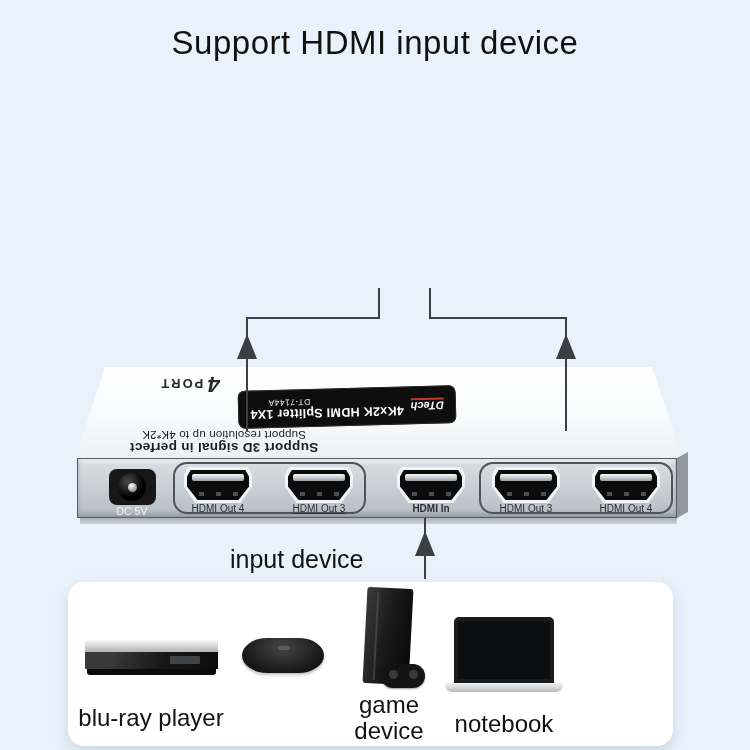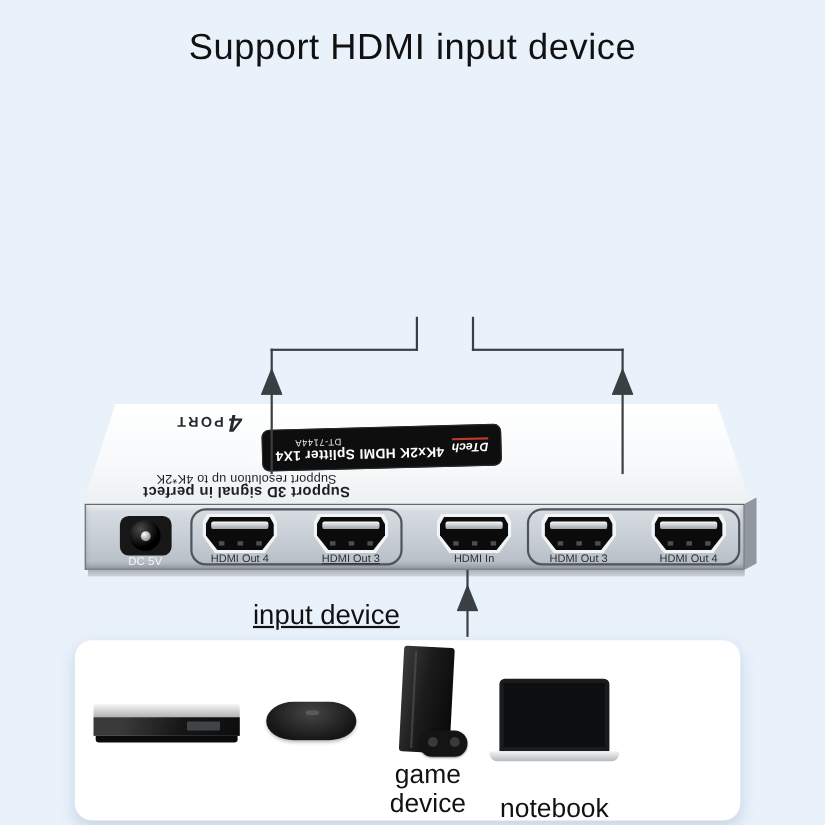--- a/index.html
+++ b/index.html
@@ -173,36 +173,36 @@
     <div class="hdmi" style="left:514px;">
       <div class="inner"></div>
         <div class="tongue"></div>
       <div class="pin" style="left:22%;"></div>
         <div class="pin" style="left:47%;"></div>
         <div class="pin" style="left:72%;"></div>
     </div>
 
     <div class="portlbl" style="left:95px;">HDMI Out 4</div>
     <div class="portlbl" style="left:196px;text-decoration:underline;">HDMI Out 3</div>
-    <div class="portlbl" style="left:308px;">HDMI In</div>
+    <div class="portlbl" style="left:308px;font-weight:bold;">HDMI In</div>
     <div class="portlbl" style="left:403px;">HDMI Out 3</div>
     <div class="portlbl" style="left:503px;">HDMI Out 4</div>
   </div>
   <div class="abs panel-shadow"></div>
 
   <div class="abs aline" style="left:378px;top:288px;width:2px;height:31px;"></div>
   <div class="abs aline" style="left:429px;top:288px;width:2px;height:31px;"></div>
   <div class="abs aline" style="left:246px;top:317px;width:134px;height:2px;"></div>
   <div class="abs aline" style="left:429px;top:317px;width:138px;height:2px;"></div>
   <div class="abs aline" style="left:246px;top:317px;width:2px;height:114px;"></div>
   <div class="abs aline" style="left:565px;top:317px;width:2px;height:114px;"></div>
   <div class="abs ahead" style="left:237px;top:334px;"></div>
   <div class="abs ahead" style="left:556px;top:334px;"></div>
 
-  <div class="abs section-lbl" style="left:230px;top:545px;width:160px;text-decoration:underline;">input device</div>
+  <div class="abs section-lbl" style="left:230px;top:545px;width:160px;">input device</div>
   <div class="abs aline" style="left:424px;top:518px;width:2px;height:61px;"></div>
   <div class="abs ahead" style="left:415px;top:531px;"></div>
 
   <div class="abs card card-bottom">
     <div class="abs bluray">
       <div class="top"></div>
       <div class="mid"></div>
       <div class="disp"></div>
       <div class="bot"></div>
     </div>
@@ -213,17 +213,18 @@
       <div class="slab"></div>
       <div class="seam"></div>
       <div class="pad"></div>
       <div class="stick" style="left:42px;top:82px;"></div>
       <div class="stick" style="left:62px;top:82px;"></div>
     </div>
     <div class="abs notebook">
       <div class="scr"></div>
       <div class="base"></div>
     </div>
+    <div class="dev-lbl-row ctr" style="left:5px;top:122px;width:156px;font-size:24px;">blu-ray player</div>
     <div class="dev-lbl-row ctr" style="left:276px;top:110px;width:90px;font-size:24px;line-height:26px;">game device</div>
-    <div class="dev-lbl-row ctr" style="left:380px;top:140px;width:112px;font-size:24px;">notebook</div>
+    <div class="dev-lbl-row ctr" style="left:380px;top:128px;width:112px;font-size:24px;">notebook</div>
   </div>
 
 </div>
 
 </body></html>

